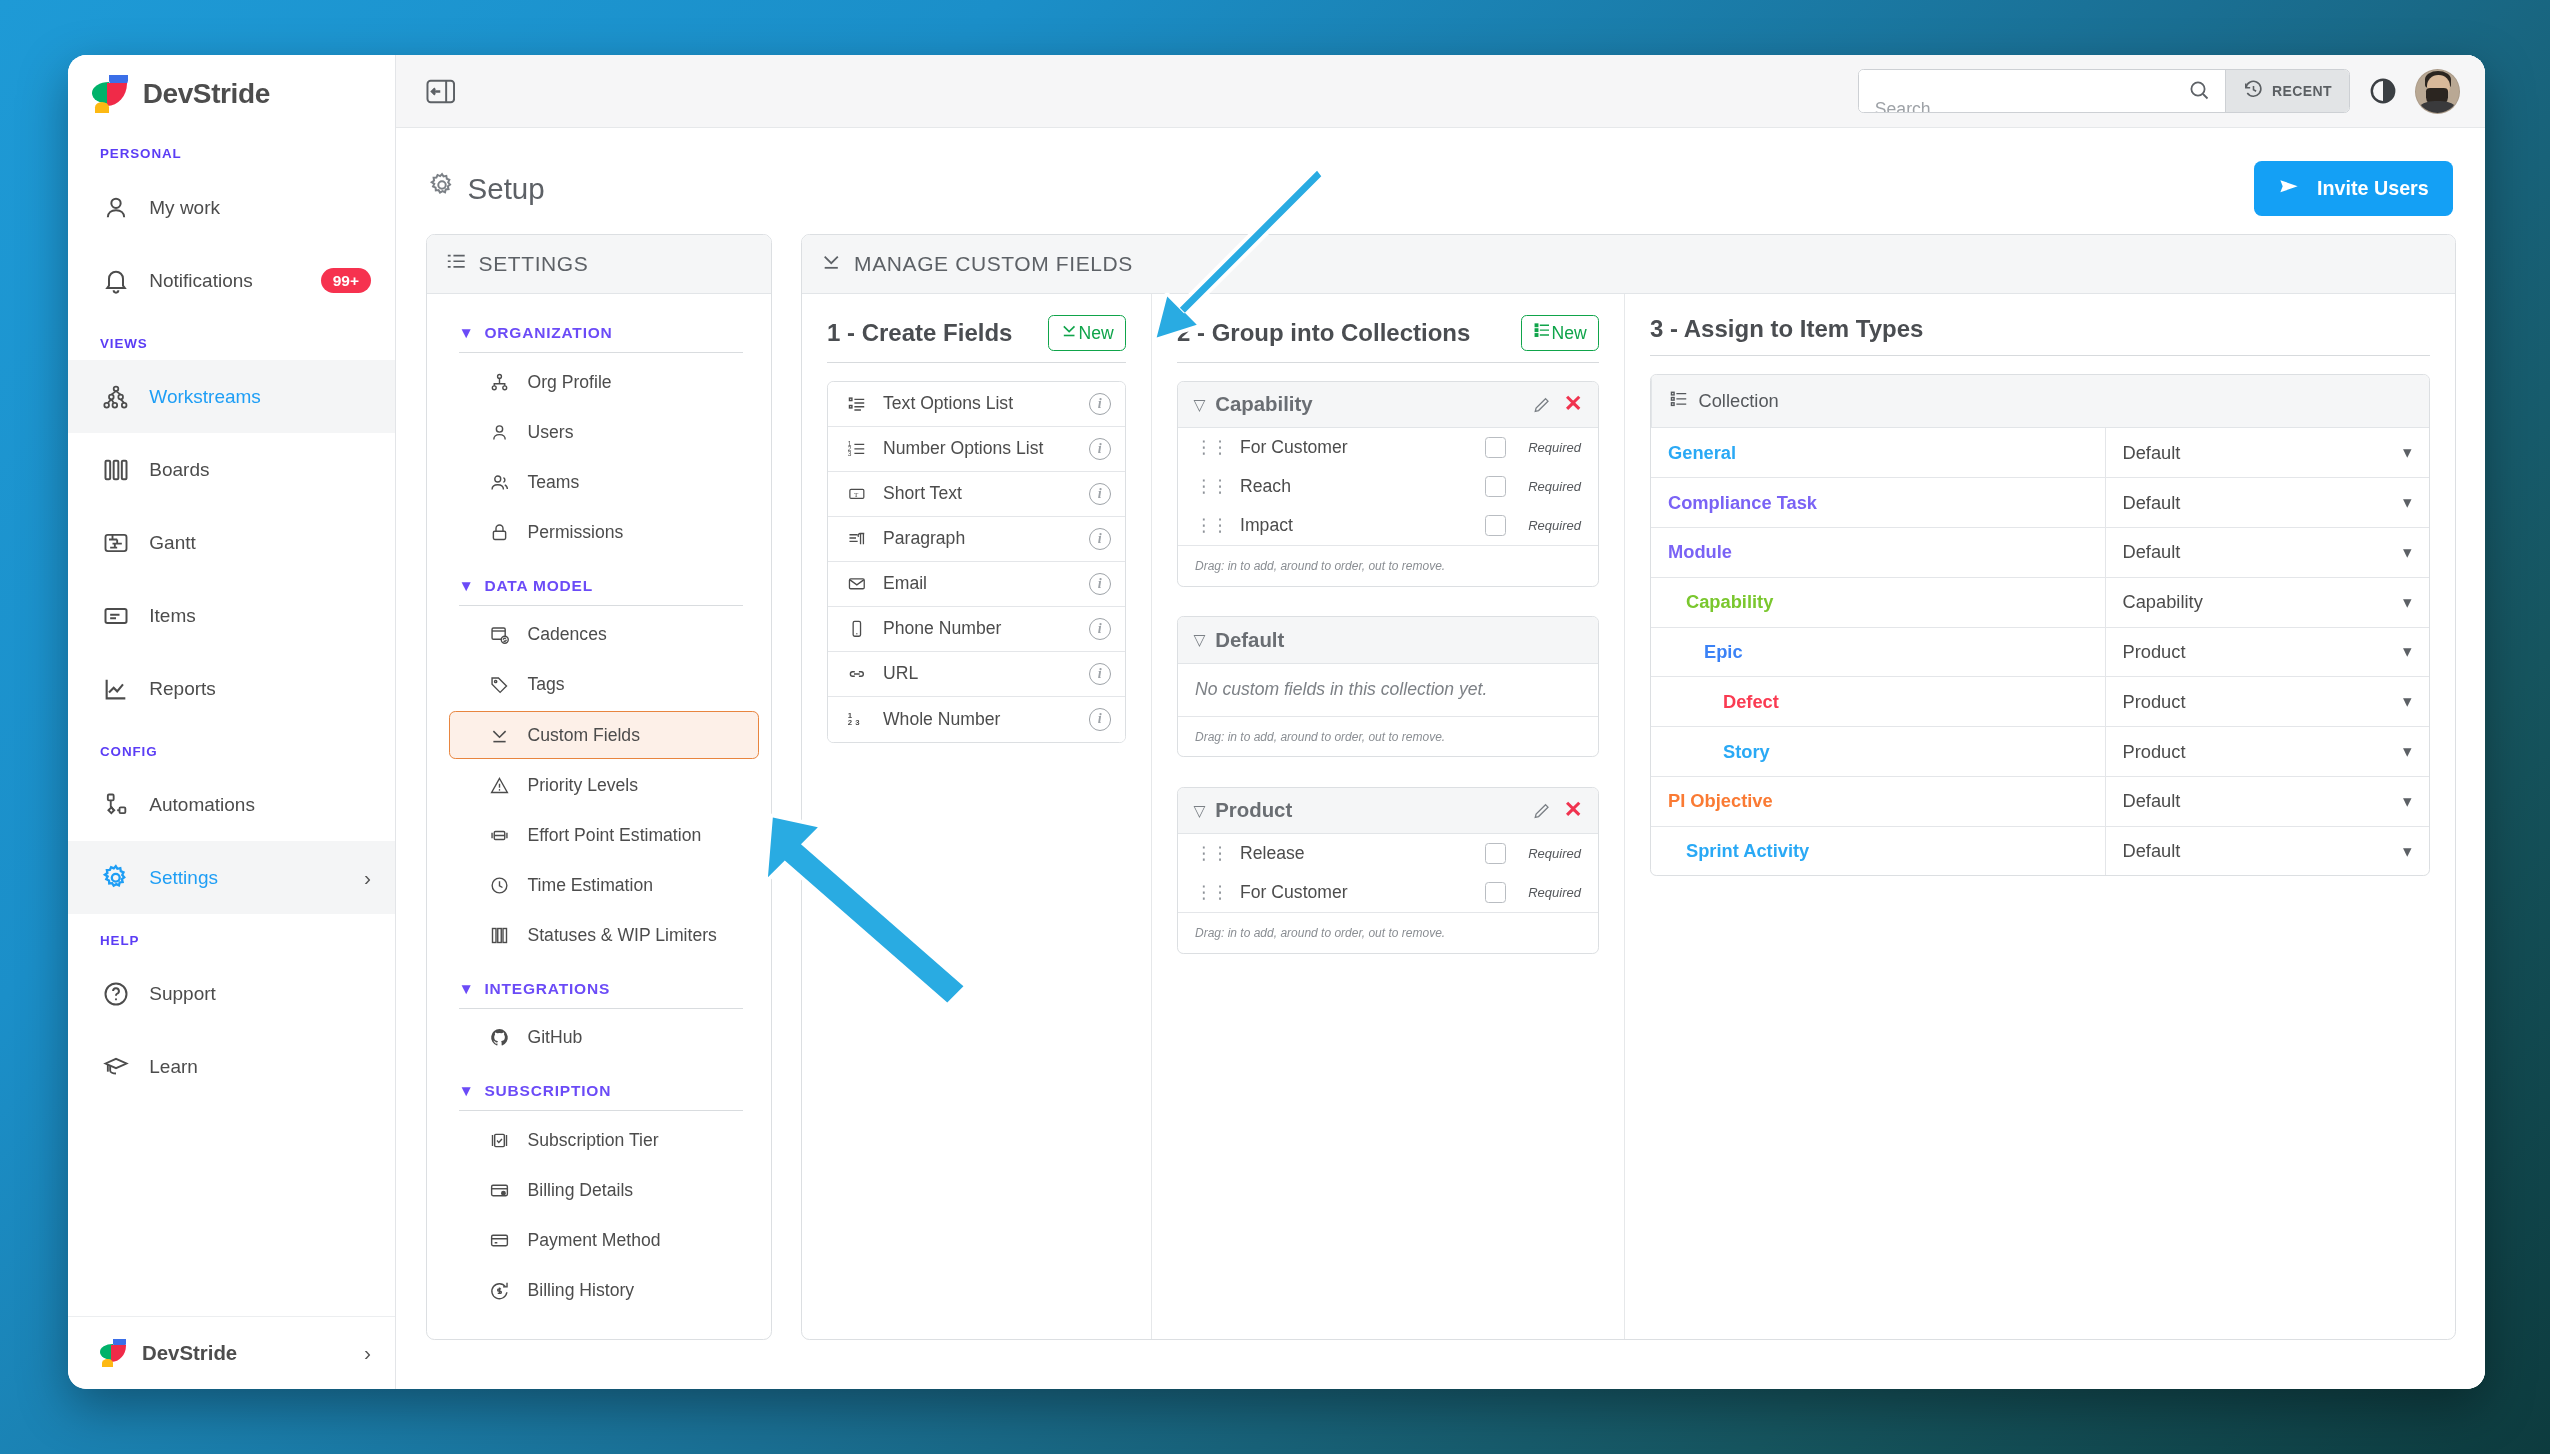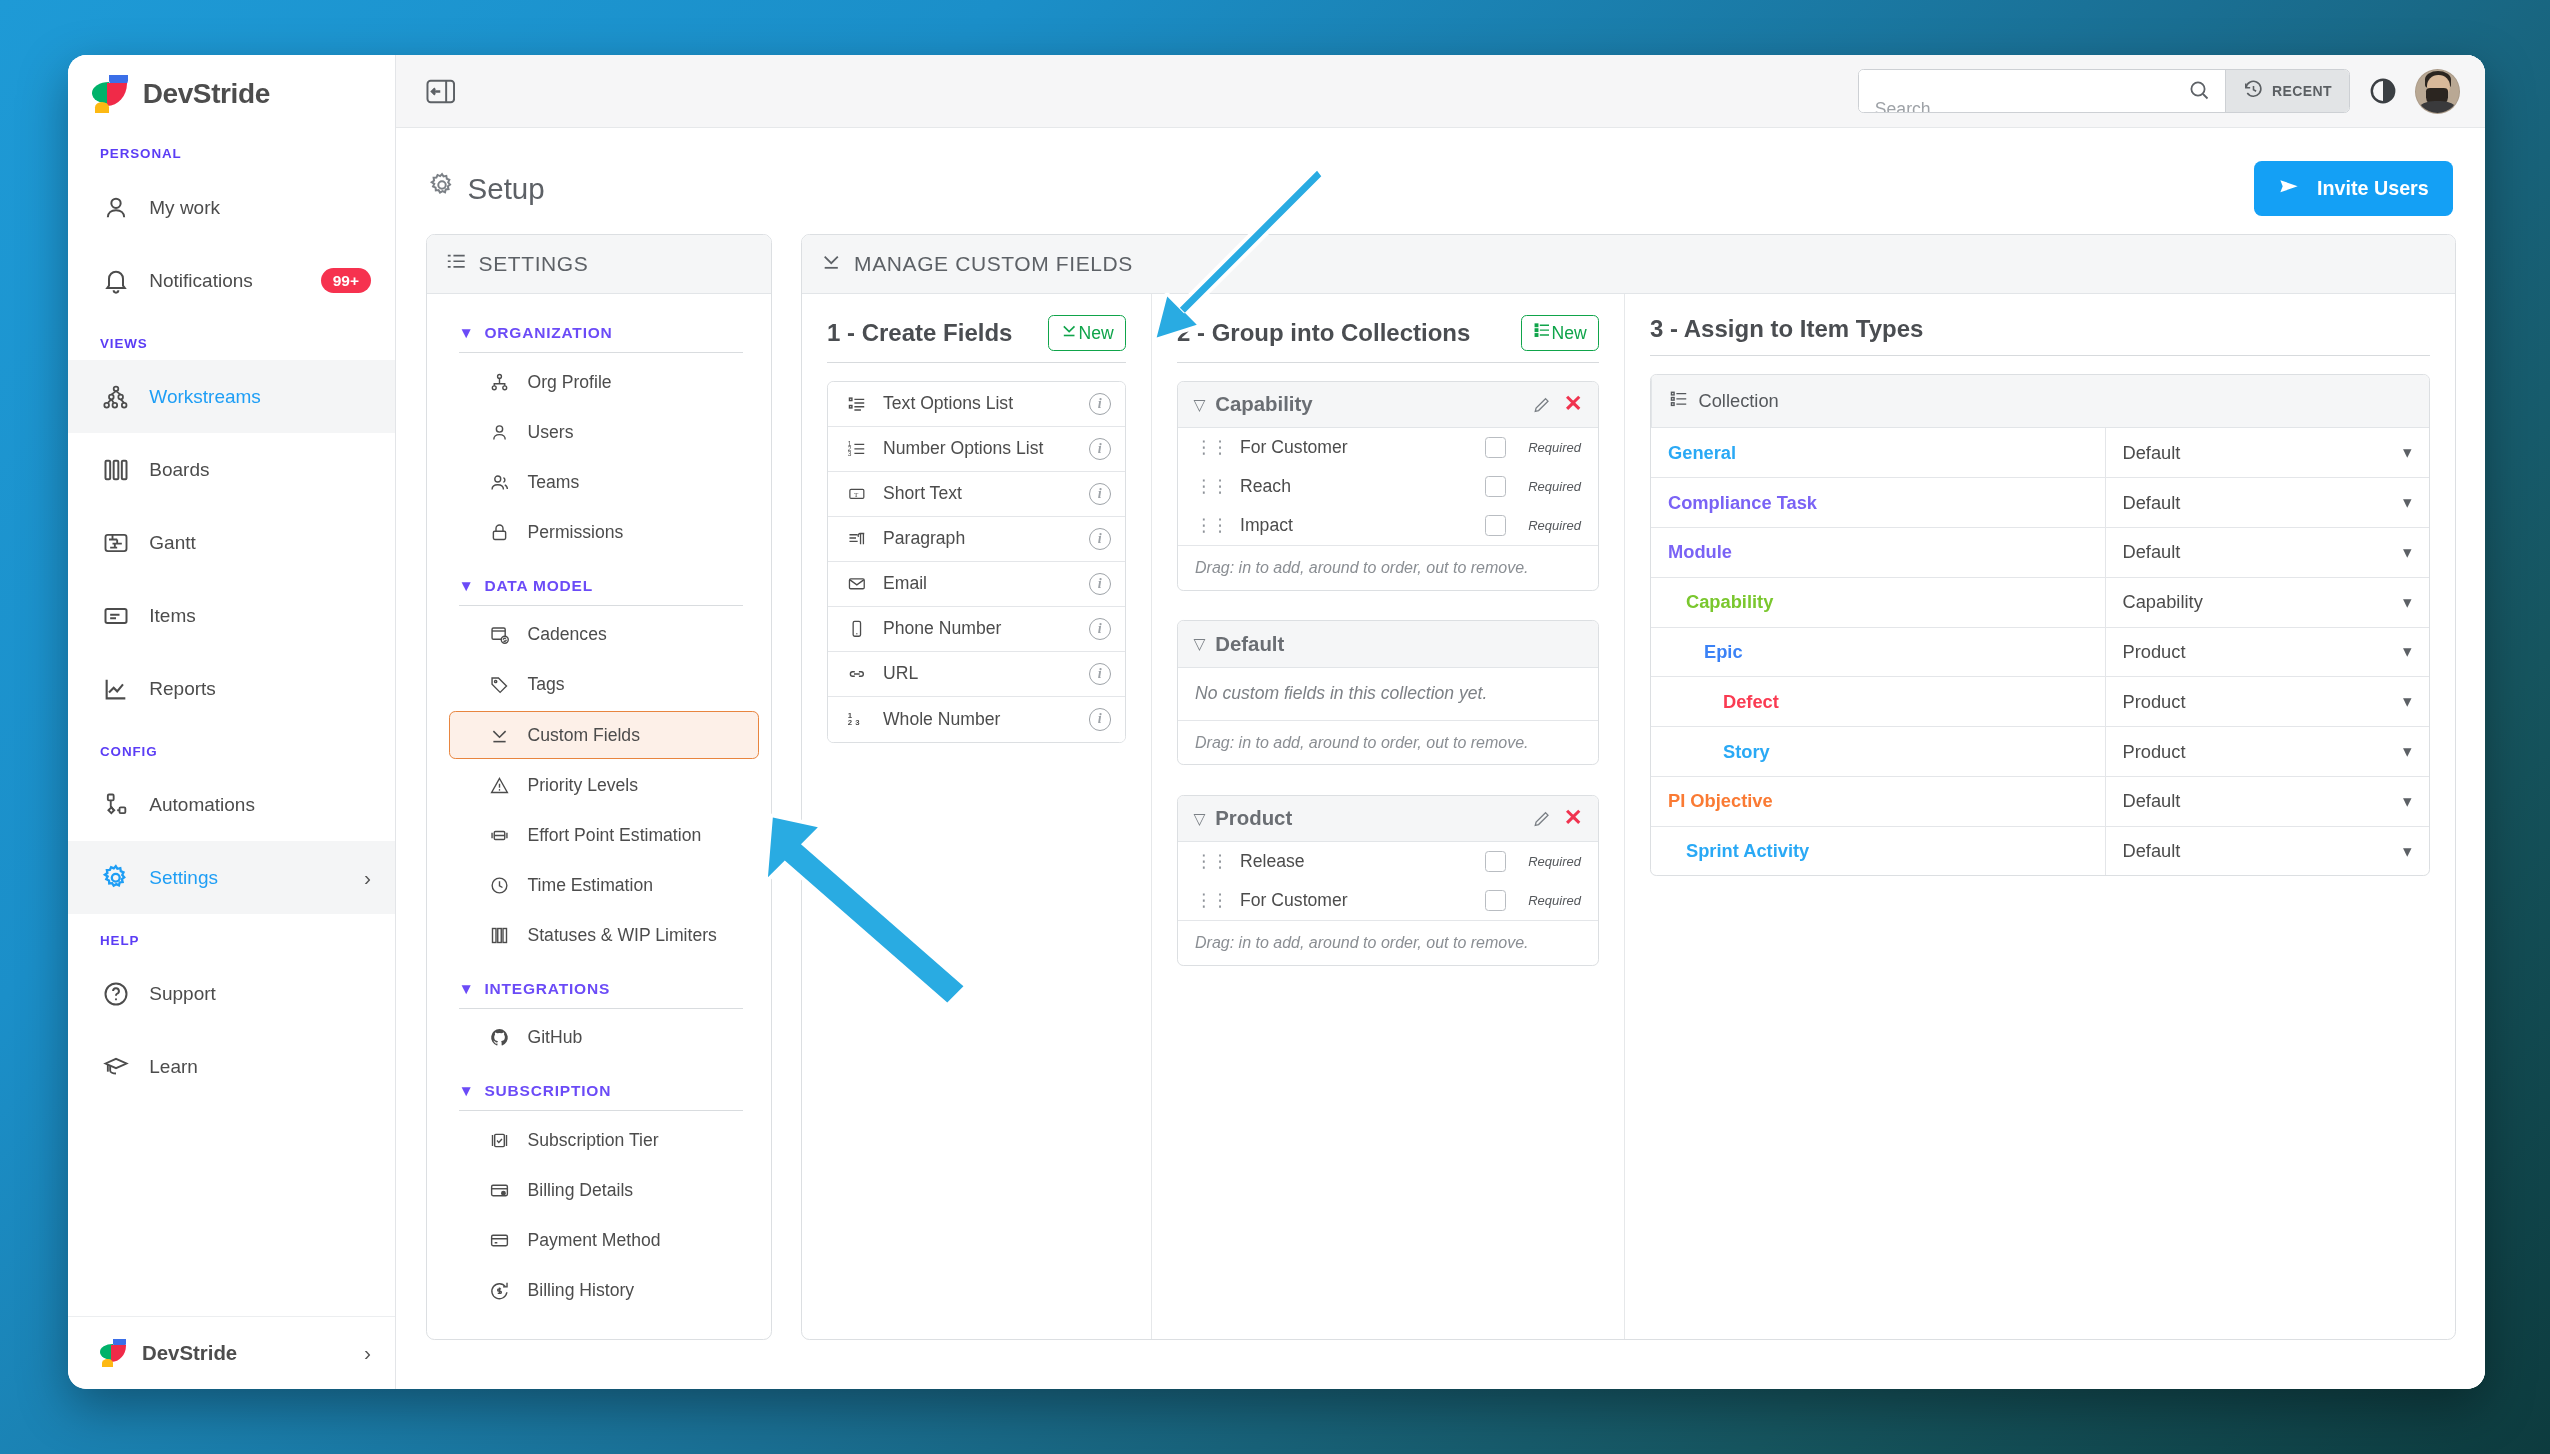--- a/index.html
+++ b/index.html
@@ -196,21 +196,21 @@
     height: 39px; padding: 0 17px; font-size: 17.6px; color: #4c4c4c; cursor: grab;
   }
   .grip { color: #8d9298; font-size: 17.6px; letter-spacing: -1.4px; flex: 0 0 15.5px; }
   .cf-name { flex: 1; }
   .req-wrap { display: flex; align-items: center; gap: 9.8px; }
   .req-box { width: 21px; height: 21px; border: 1.4px solid #b9bdc2; border-radius: 3.5px; background: #fff; cursor: pointer; }
   .req-label { font-size: 13px; font-style: italic; color: #55585c; margin-left: 12px; }
   .coll-empty { padding: 15.5px 17px; font-size: 17.6px; font-style: italic; color: #7d8186; }
   .coll-hint {
     border-top: 0.7px solid #e4e6e9; padding: 12.7px 17px;
-    font-size: 16px; font-style: italic; color: #8a8e93;
+    font-size: 12px; font-style: italic; color: #8a8e93;
   }
 
   .assign-table { border: 0.7px solid #dcdfe2; border-radius: 6.3px; overflow: hidden; }
   .at-head { display: flex; background: #f5f6f7; border-bottom: 0.7px solid #e2e5e8; }
   .at-th {
     display: flex; align-items: center; gap: 9.8px; padding: 14px 17px;
     font-size: 18.3px; color: #55585c;
   }
   .at-th-type { flex: 1; }
   .at-th-coll { width: 324px; flex: 0 0 324px; border-left: 0.7px solid #e2e5e8; }

